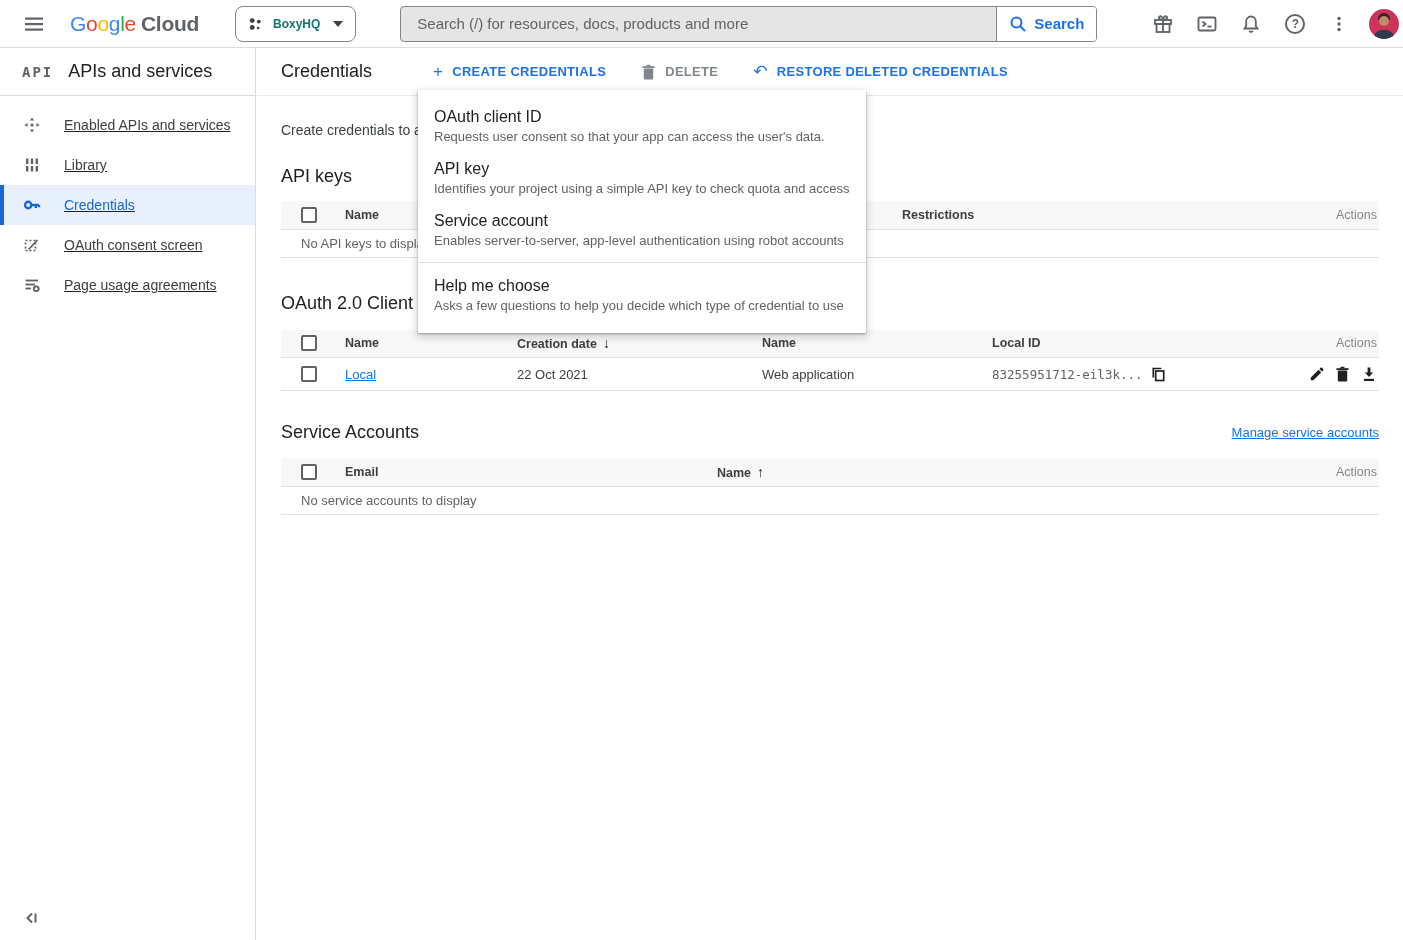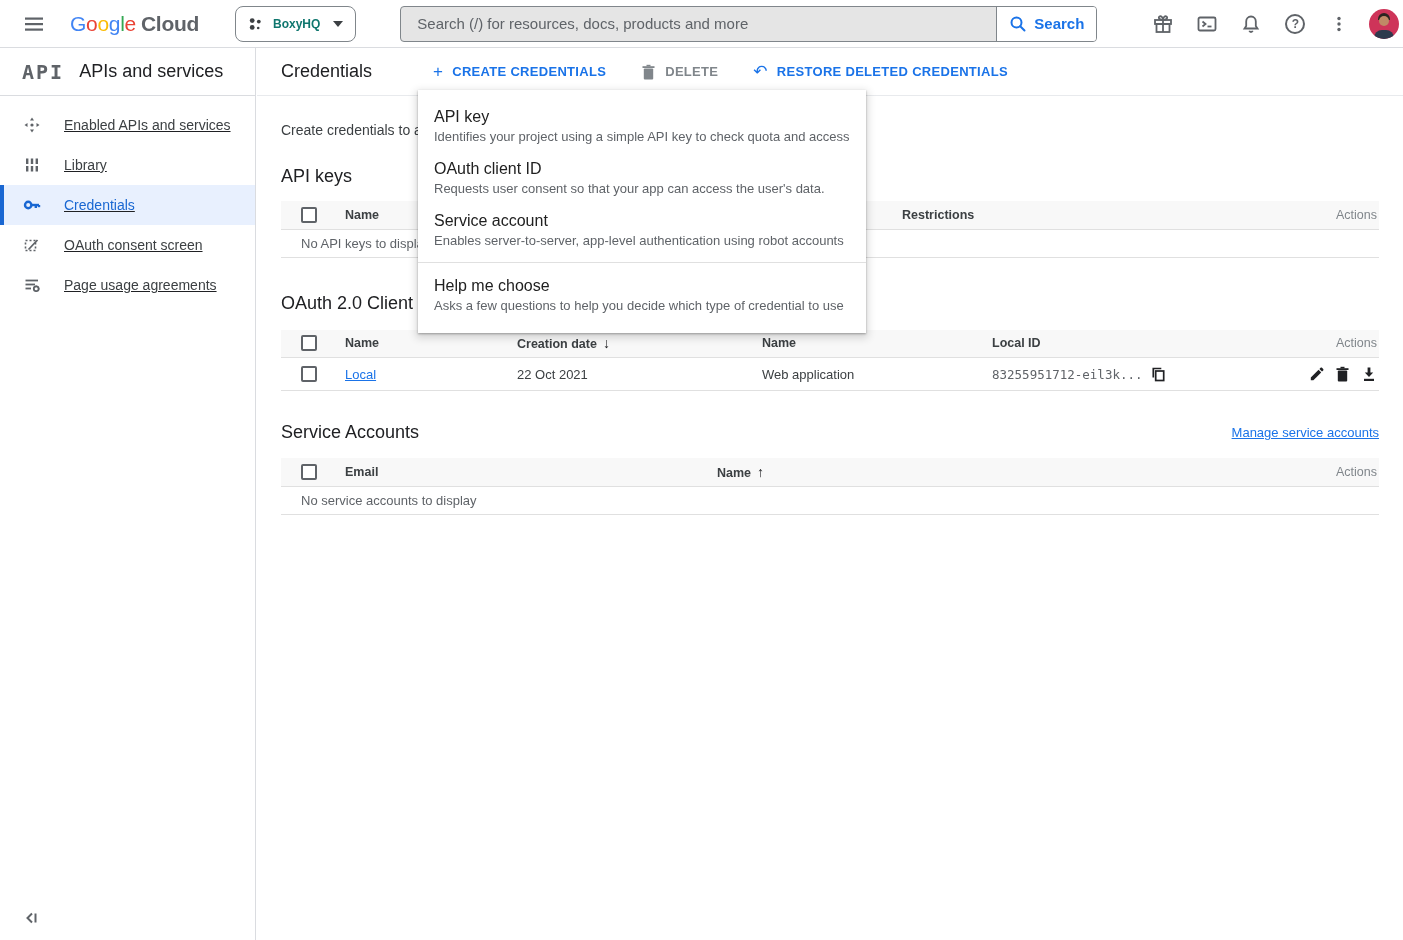--- a/index.html
+++ b/index.html
@@ -51,21 +51,21 @@
     width:30px; height:30px; border-radius:50%; background:#ce3459; margin-left:18px;
     position:relative; overflow:hidden; cursor:pointer; flex:none;
   }
   .avatar .hair { position:absolute; top:4px; left:9px; width:12px; height:7px; border-radius:6px 6px 0 0; background:#2b2420; }
   .avatar .face { position:absolute; top:7px; left:10px; width:10px; height:10px; border-radius:50%; background:#c08a66; }
   .avatar .body { position:absolute; bottom:-3px; left:5px; width:20px; height:12px; border-radius:8px 8px 0 0; background:#2e3a4d; }
 
   
   .sidebar { position:absolute; top:48px; left:0; bottom:0; width:256px; background:#fff; border-right:1px solid #dadce0; z-index:10; }
   .sidebar-header { height:48px; border-bottom:1px solid #dadce0; display:flex; align-items:center; padding-left:22px; gap:15px; }
-  .api-logo { font-family:"DejaVu Sans Mono", monospace; font-weight:700; font-size:20px; letter-spacing:2px; color:#5f6368; }
+  .api-logo { font-family:"DejaVu Sans Mono", monospace; font-weight:700; font-size:14px; letter-spacing:2px; color:#5f6368; }
   .sidebar-title { font-size:18px; color:#202124; }
   .nav { padding-top:9px;text-decoration:underline; }
   .nav-item { height:40px; display:flex; align-items:center; position:relative; cursor:pointer; }
   .nav-icon { width:20px; margin-left:22px; display:flex; align-items:center; justify-content:center; }
   .nav-label { margin-left:22px; font-size:14px; color:#3c4043; }
   .nav-item.selected { background:#e8f0fe; }
   .nav-item.selected::before { content:""; position:absolute; left:0; top:0; bottom:0; width:4px; background:#1967d2; }
   .nav-item.selected .nav-label { color:#1967d2; }
   .collapse-btn { position:absolute; bottom:12px; left:22px; width:20px; height:20px; }
 
@@ -414,26 +414,26 @@
       <tr class="empty-row">
         <td colspan="4" style="padding-left:20px;">No service accounts to display</td>
       </tr>
     </tbody>
       </table>
   </div>
 </div>
 
 <div class="create-menu">
   <div class="menu-item">
+    <div class="menu-title">OAuth client ID</div>
+    <div class="menu-desc">Requests user consent so that your app can access the user's data.</div>
+  </div>
+  <div class="menu-item">
     <div class="menu-title">API key</div>
     <div class="menu-desc">Identifies your project using a simple API key to check quota and access</div>
-  </div>
-  <div class="menu-item">
-    <div class="menu-title">OAuth client ID</div>
-    <div class="menu-desc">Requests user consent so that your app can access the user's data.</div>
   </div>
   <div class="menu-item">
     <div class="menu-title">Service account</div>
     <div class="menu-desc">Enables server-to-server, app-level authentication using robot accounts</div>
   </div>
   <div class="menu-divider"></div>
   <div class="menu-item last">
     <div class="menu-title">Help me choose</div>
     <div class="menu-desc">Asks a few questions to help you decide which type of credential to use</div>
   </div>

